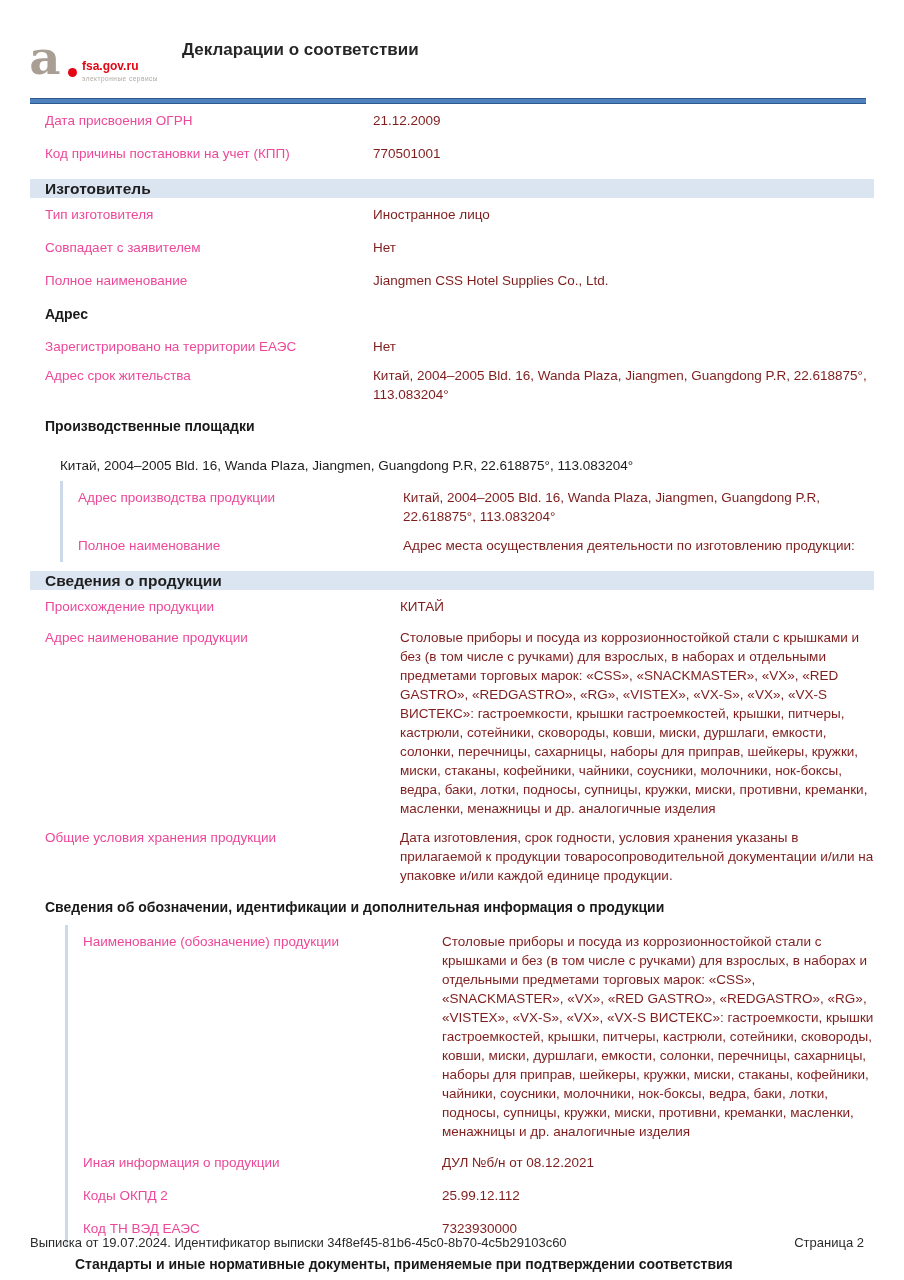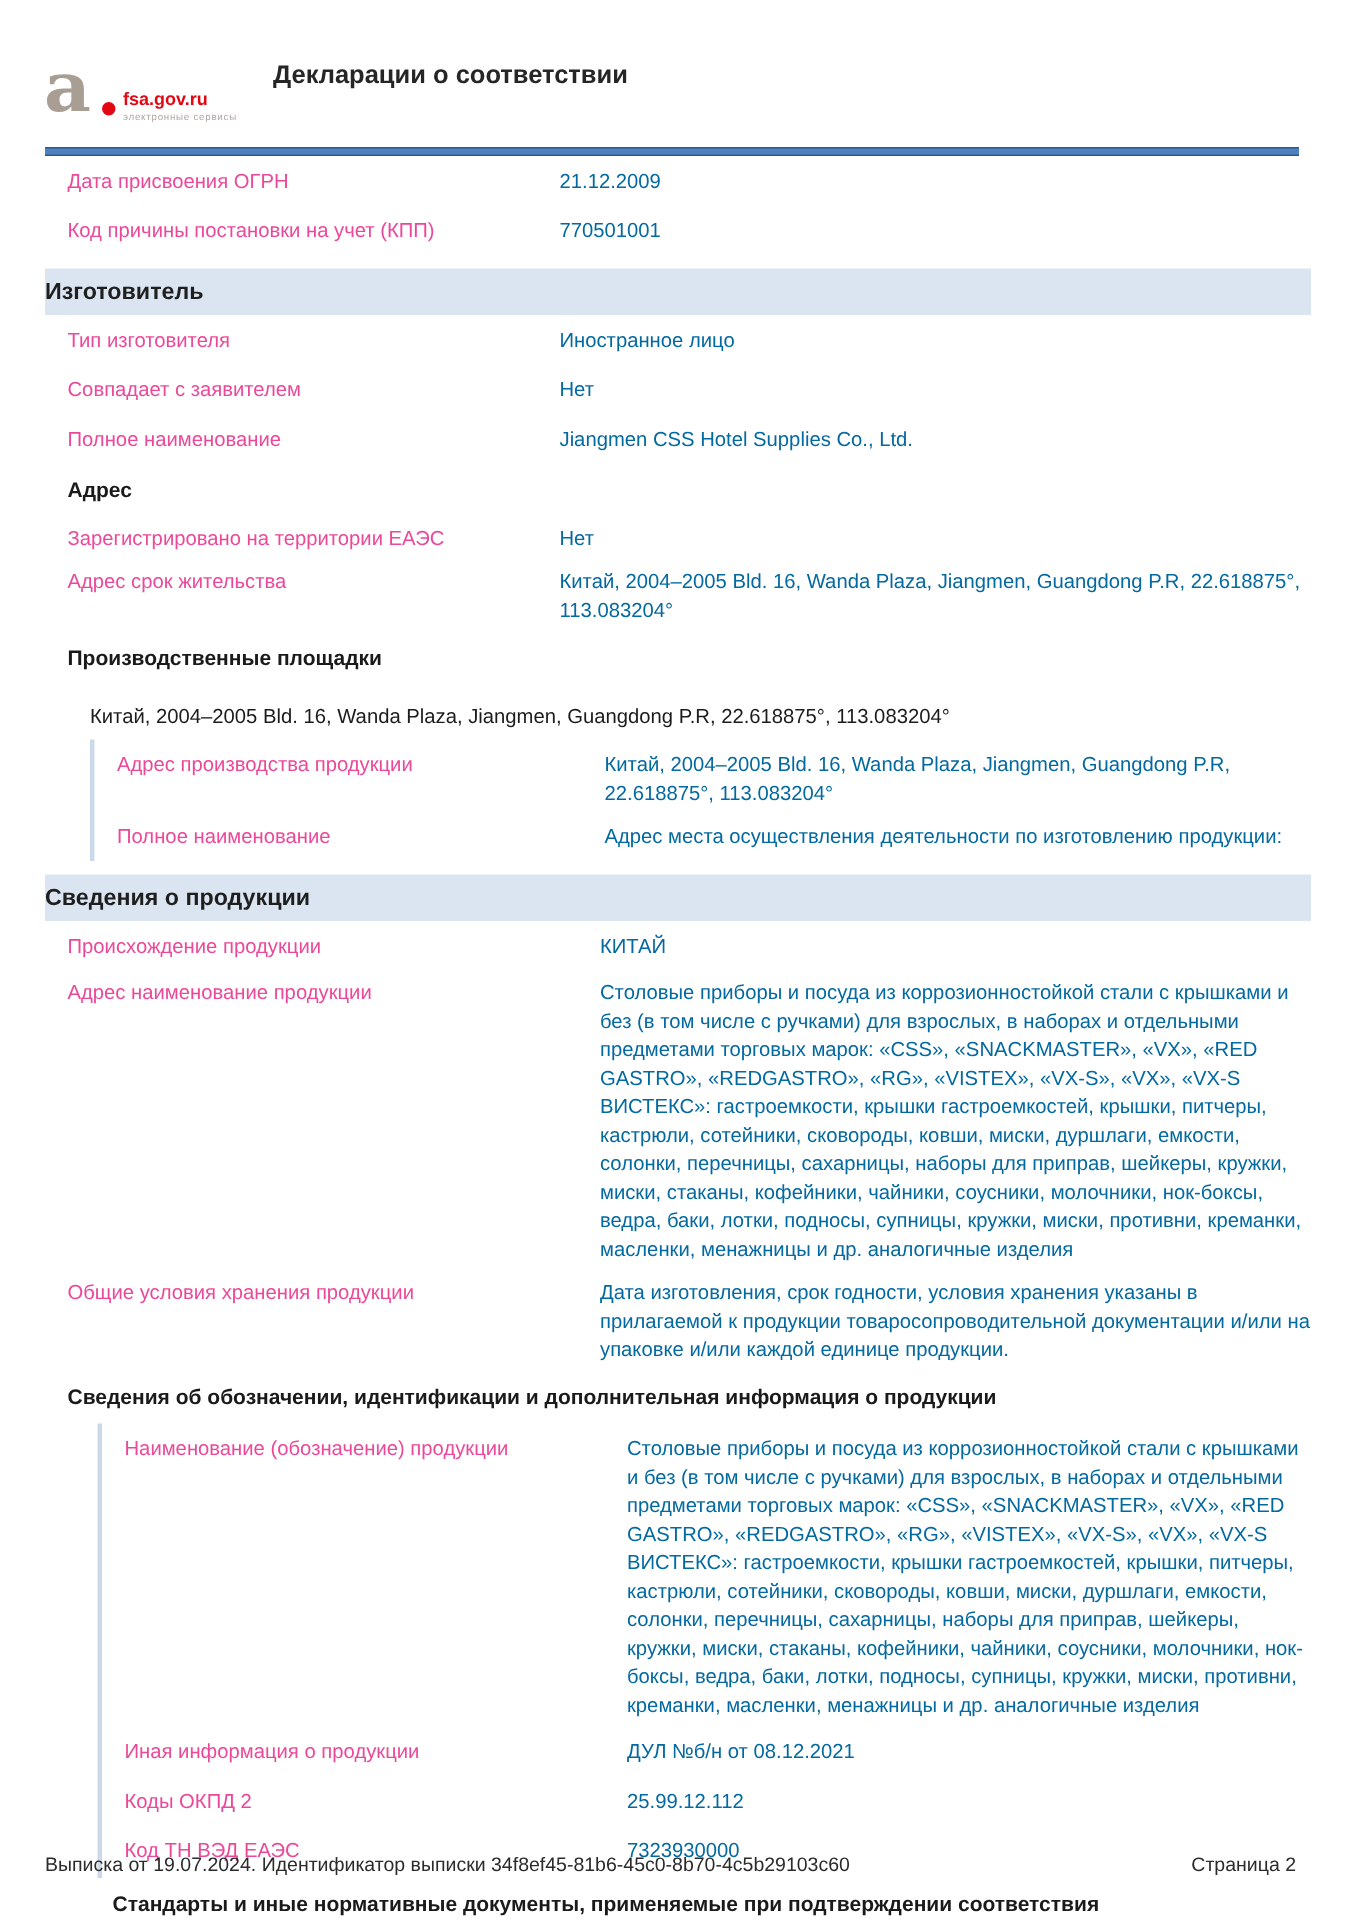--- a/index.html
+++ b/index.html
@@ -23,34 +23,34 @@
   .logo-domain{color:#e30613;font-weight:bold;font-size:12px;}
   .logo-sub{color:#b0a9a2;font-size:6.5px;letter-spacing:.5px;margin-top:2px;}
   .title{font-size:17px;font-weight:bold;color:#262626;margin:2px 0 0 2px;}
 
   .blue-rule{height:4px;background:#4f81bd;border-top:1px solid #2d5a8e;border-bottom:1px solid #2d5a8e;
     margin:0 38px 0 30px;}
 
   
   .row{display:flex;align-items:flex-start;padding:7px 0 7px 15px;line-height:19px;}
   .lbl{flex:0 0 318px;color:#ec4899;font-size:13.5px;padding-right:10px;}
-  .val{flex:1;color:#0369a1;font-size:13.5px;}
+  .val{flex:1;color:#7f1d1d;font-size:13.5px;}
   .prod .lbl{flex-basis:345px;}
   .row.tight{padding-top:5px;padding-bottom:5px;}
 
-  .band{background:#dbe5f1;height:31px;display:flex;align-items:center;
-    font-size:15.5px;font-weight:bold;color:#1f1f1f;margin-top:9px;}
+  .band{background:#dbe5f1;height:19px;display:flex;align-items:center;
+    font-size:15.5px;font-weight:bold;color:#1f1f1f;padding-left:15px;margin-top:9px;}
   .subhead{font-size:14px;font-weight:bold;color:#1a1a1a;padding:8px 0 8px 15px;line-height:19px;}
   .plainline{font-size:13.5px;color:#1c1c1c;padding:12px 0 6px 30px;line-height:19px;}
 
   .nested{border-left:3px solid #ccd9e8;margin-left:30px;padding:2px 0;}
   .nested .row{padding-left:15px;}
   .nested .lbl{flex-basis:315px;}
   .nested2{border-left:3px solid #ccd9e8;margin-left:35px;padding:2px 0;}
-  .nested2 .row{padding-left:15px;}
+  .nested2 .row{padding-left:15px;gap:24px;}
   .nested2 .lbl{flex-basis:325px;}
   .subhead.indent{padding-left:45px;}
 
   .footer{position:absolute;left:30px;right:40px;bottom:30px;display:flex;
     justify-content:space-between;font-size:13px;color:#2b2b2b;}
 </style>
 </head>
 <body>
 
 <div class="page">

